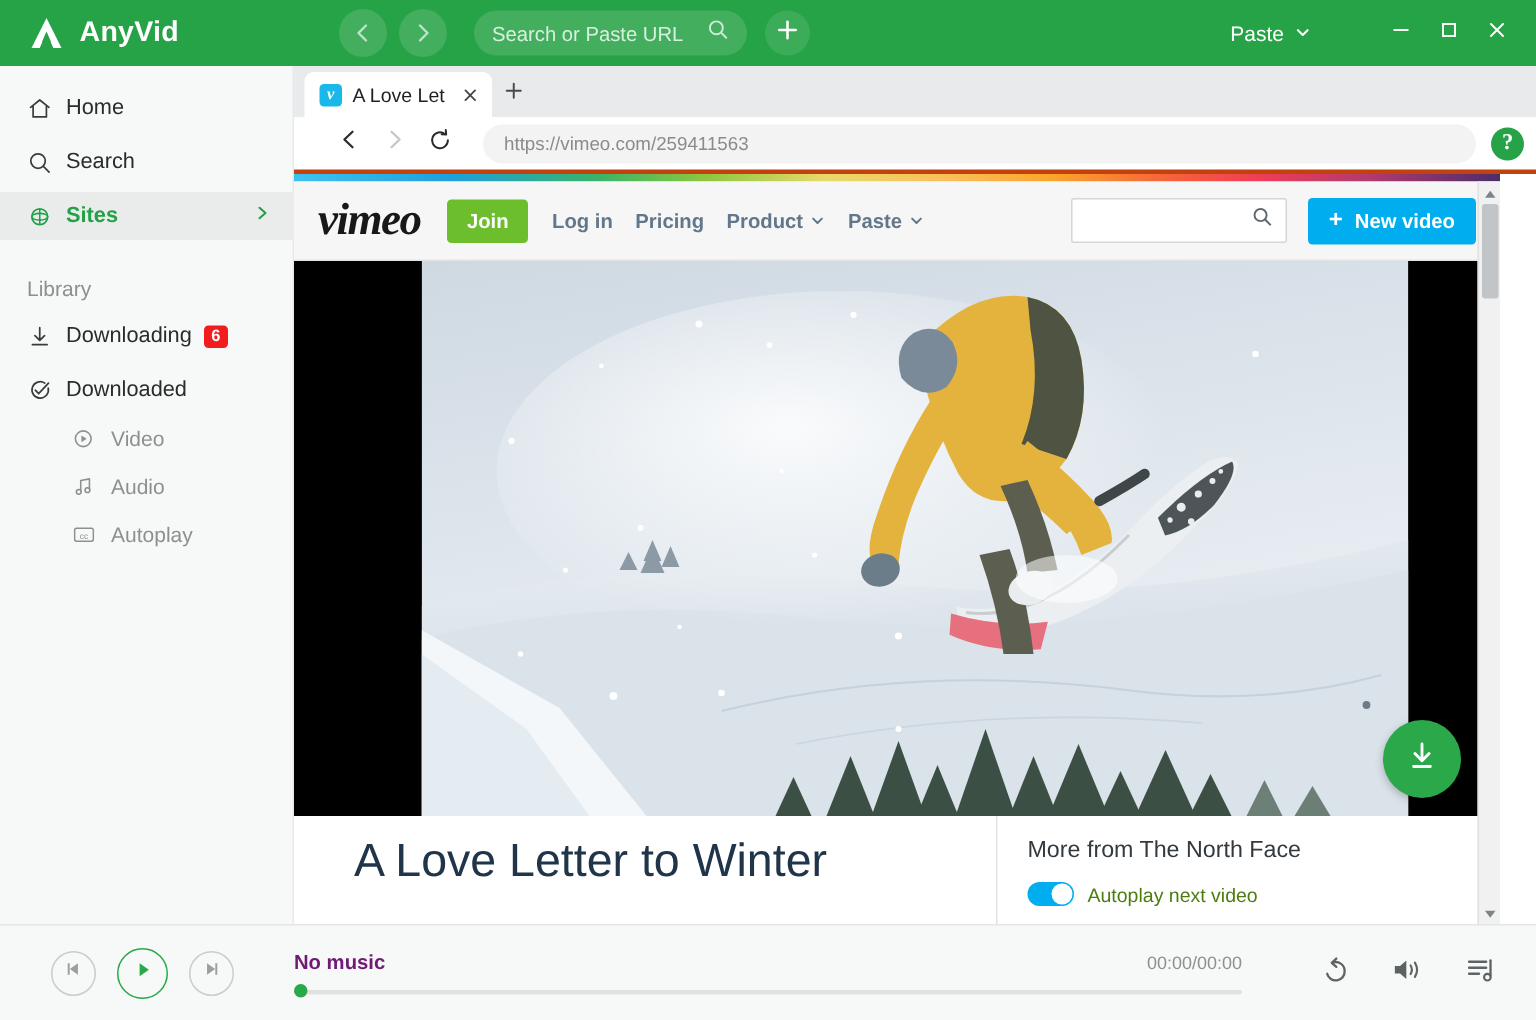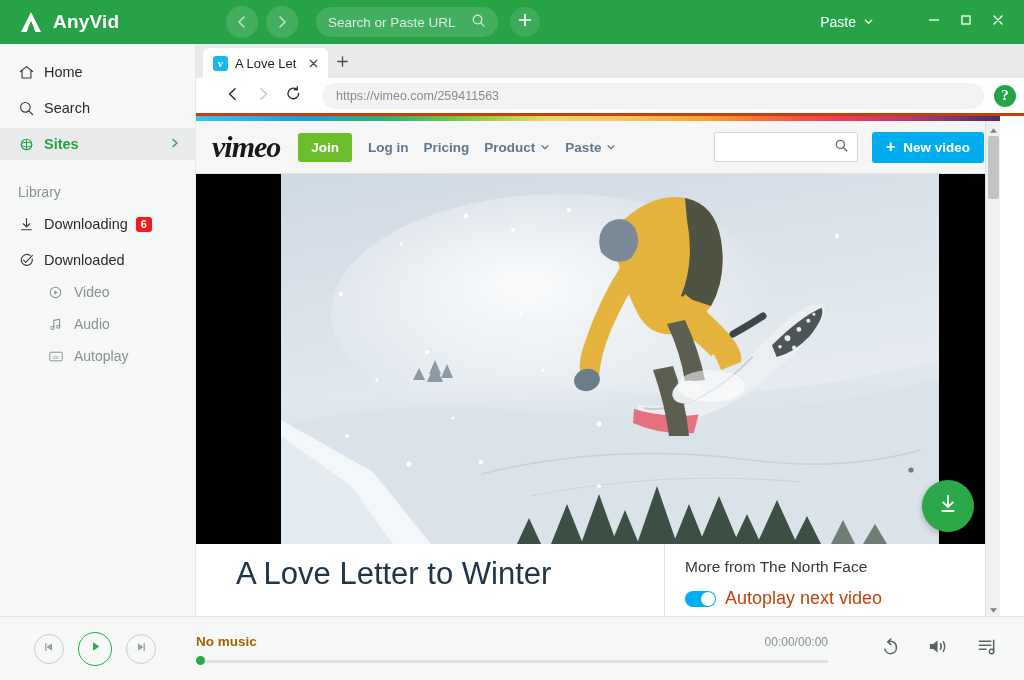--- a/index.html
+++ b/index.html
@@ -189,21 +189,21 @@
   .more-from { font-size: 15.5px; color: #333a3f; white-space: nowrap; }
   .autoplay-row { display: flex; align-items: center; margin-top: 12px; }
   .toggle {
     width: 31px; height: 16px; border-radius: 8px; background: #00adef;
     position: relative; cursor: pointer; flex: none;
   }
   .toggle .knob {
     position: absolute; right: 1px; top: 1px; width: 14px; height: 14px;
     border-radius: 50%; background: #fff;
   }
-  .autoplay-lbl { font-size: 18px; color: #c2410c; margin-left: 9px; white-space: nowrap; }
+  .autoplay-lbl { font-size: 13px; color: #4d7c0f; margin-left: 9px; white-space: nowrap; }
 
   
   .pg-scroll {
     position: absolute; right: 0; top: 5px; width: 15px; height: 495px;
     background: #f1f1f1; border-left: 1px solid #e0e0e0;
   }
   .pg-arrow {
     height: 15px; display: flex; align-items: center; justify-content: center;
     cursor: pointer;
   }
@@ -227,21 +227,21 @@
     display: flex; align-items: center;
   }
   .pl-controls { display: flex; align-items: center; width: 196px; padding-left: 34px; }
   .circ {
     width: 30px; height: 30px; border-radius: 50%; border: 1px solid #c9cdcd;
     display: flex; align-items: center; justify-content: center; cursor: pointer;
   }
   .circ.play { width: 34px; height: 34px; border-color: #2aa84a; margin: 0 14px; }
   .pl-mid { flex: 1; padding-right: 14px; }
   .pl-top { display: flex; align-items: baseline; }
-  .track-title { font-size: 13.5px; font-weight: bold; color: #a16207; }
+  .track-title { font-size: 13.5px; font-weight: bold; color: #701a75; }
   .pl-time { margin-left: auto; font-size: 12px; color: #8b9090; margin-right: 38px; }
   .pl-bar { position: relative; height: 4px; margin-top: 10px; margin-right: 38px; }
   .pl-bar-track { position: absolute; left: 0; right: 0; top: 1px; height: 3px; background: #e0e2e2; border-radius: 2px; }
   .pl-bar-dot {
     position: absolute; left: 0; top: -3px; width: 9px; height: 9px;
     border-radius: 50%; background: #2aa84a; cursor: pointer;
   }
   .pl-right { display: flex; align-items: center; padding-right: 26px; gap: 26px; }
   .pl-ico { cursor: pointer; display: flex; align-items: center; }
 </style>

